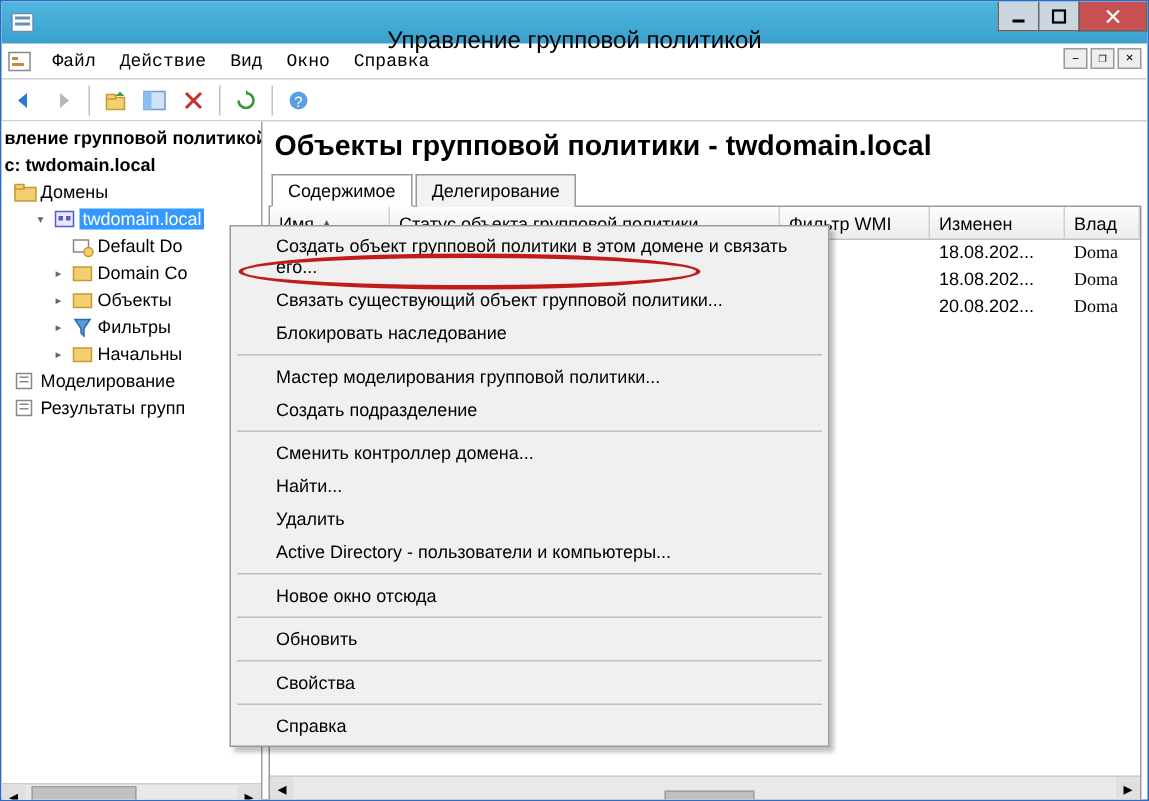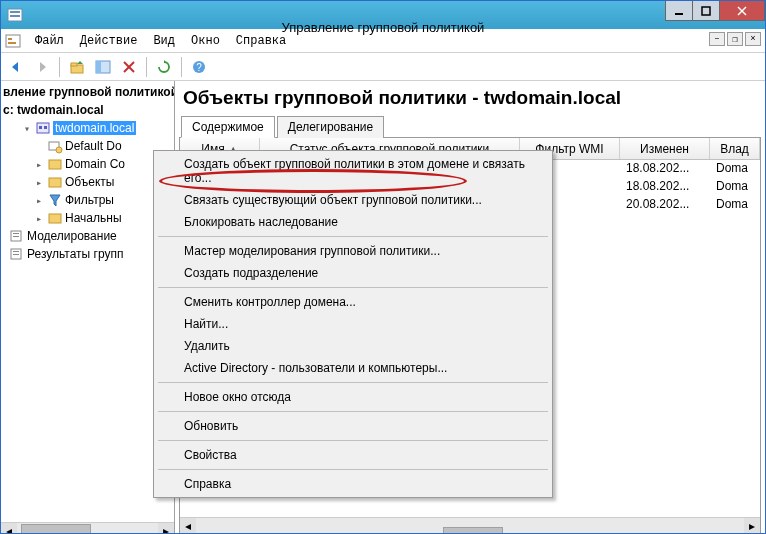--- a/index.html
+++ b/index.html
@@ -24,21 +24,21 @@
     position: relative;
     color: #000;
   }
   .titlebar .title-icon {
     width: 16px; height: 16px; margin: 0 6px;
     display: inline-flex; align-items: center; justify-content: center;
   }
   .titlebar .title-text {
     position: absolute;
     left: 50%; transform: translateX(-50%);
-    font-size: 13px;
+    font-size: 16px;
     margin-top: 25px;
   }
   .win-controls {
     position: absolute; right: 0; top: 0;
     display: flex;
     height: 20px;
   }
   .win-btn {
     width: 28px; height: 20px;
     border: 1px solid #666;
@@ -190,40 +190,40 @@
     display: flex;
     height: 22px;
     background: linear-gradient(#fdfdfd,#ececec);
     border-bottom: 1px solid #c0c0c0;
     font-size: 12px;
   }
   .grid-header .col {
     border-right: 1px solid #d0d0d0;
     padding: 3px 6px;
     overflow: hidden; white-space: nowrap;
-    display: flex; align-items: center; gap: 4px; justify-content: center;
+    display: flex; align-items: center; gap: 4px;
   }
   .grid-body .row {
     display: flex; height: 18px;
     font-size: 12px;
   }
   .grid-body .cell {
     padding: 1px 6px;
     overflow: hidden; white-space: nowrap;
   }
   .col-name { width: 80px; }
   .col-status { width: 260px; }
   .col-wmi { width: 100px; }
   .col-mod { width: 90px; }
   .col-own { width: 50px; }
   .cell-name { width: 80px; }
   .cell-status { width: 260px; }
   .cell-wmi { width: 100px; }
   .cell-mod { width: 90px; }
-  .cell-own { width: 50px; }
+  .cell-own { width: 50px; font-family: Liberation Serif, serif; }
 
   
   .context-menu {
     position: absolute;
     left: 152px; top: 149px;
     width: 400px;
     background: #f0f0f0;
     border: 1px solid #9a9a9a;
     box-shadow: 3px 3px 3px rgba(0,0,0,0.25);
     z-index: 100;
@@ -354,20 +354,29 @@
 
 <div class="main">
 
   <div class="tree-pane">
     <div class="tree-inner">
       <div class="tree-row indent0">
         <span class="label">вление групповой политикой</span>
       </div>
       <div class="tree-row indent0">
         <span class="label">с: twdomain.local</span>
+      </div>
+      <div class="tree-row indent1">
+        <span class="tree-icon">
+            <svg width="16" height="16">
+              <rect x="1" y="5" width="14" height="9" fill="#f3cf6d" stroke="#c49a33"></rect>
+              <rect x="1" y="3" width="6" height="3" fill="#f3cf6d" stroke="#c49a33"></rect>
+            </svg>
+          </span>
+        <span class="label">Домены</span>
       </div>
       <div class="tree-row indent2 selected">
         <span class="expander">▾</span>
         <span class="tree-icon">
             <svg width="16" height="16">
               <rect x="2" y="3" width="12" height="10" fill="#e8e8ff" stroke="#5a5ac0"></rect>
               <rect x="4" y="6" width="3" height="3" fill="#5a5ac0"></rect>
               <rect x="9" y="6" width="3" height="3" fill="#5a5ac0"></rect>
             </svg>
           </span>

